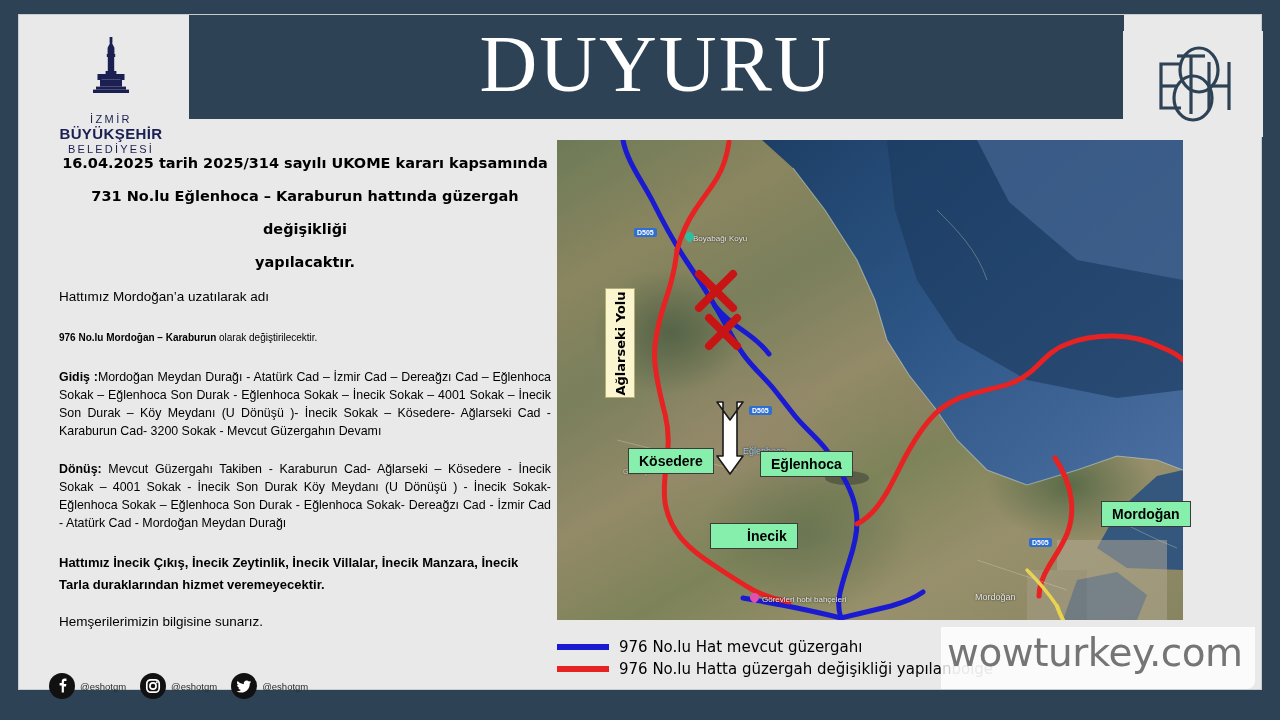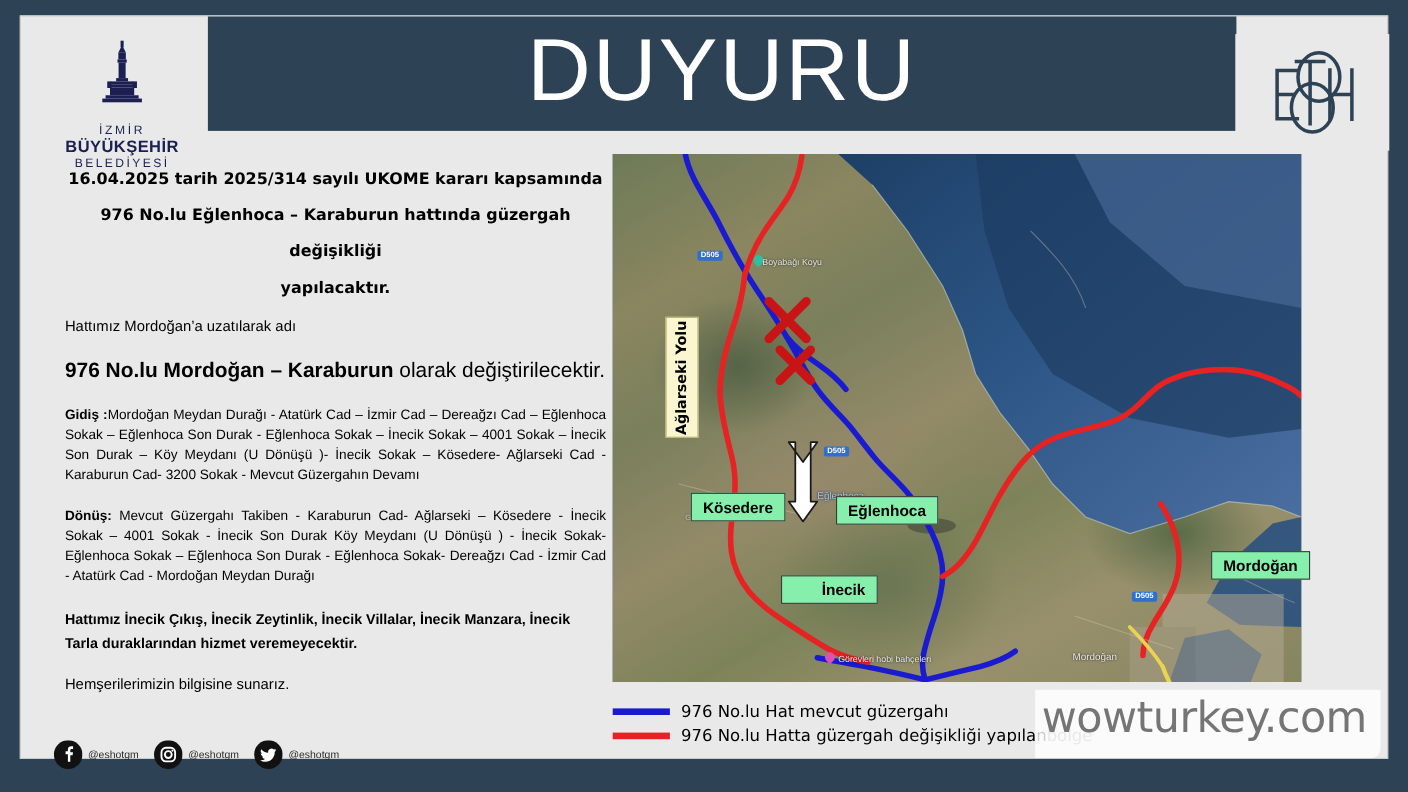--- a/index.html
+++ b/index.html
@@ -27,21 +27,21 @@
     background: #2e4256;
   }
   .header-title {
     position: absolute;
     left: 0; top: 0; width: 100%; height: 104px;
     display: flex; align-items: center; justify-content: center;
     color: #ffffff;
     font-size: 80px;
     font-weight: 300;
     letter-spacing: 2px;
-    font-family: Liberation Sans, sans-serif;
+    font-family: Liberation Serif, serif;
     line-height: 1;
     padding-bottom: 6px;
   }
 
   
   .izmir-logo {
     position: absolute;
     left: 22px; top: 16px;
     width: 140px; height: 106px;
     background: #e8e9e8;
@@ -88,21 +88,21 @@
     line-height: 33px;
     font-family: "DejaVu Sans", sans-serif;
   }
   .sub-line {
     margin-top: 8px;
     font-size: 13.5px;
     line-height: 20px;
   }
   .rename-line {
     margin-top: 21px;
-    font-size: 19px;
+    font-size: 10px;
     line-height: 20px;
   }
   .rename-line b { font-weight: bold; }
   .route {
     margin-top: 20px;
     font-size: 12.4px;
     line-height: 18px;
     text-align: justify;
   }
   .route b { font-weight: bold; }
@@ -278,21 +278,21 @@
         <path d="M62 50 L82 50"></path>
         <path d="M82 26 L82 74"></path>
         <path d="M30 20 L58 20"></path>
         <path d="M44 20 L44 78"></path>
       </g>
     </svg>
   </div>
 
   <div class="text-col">
     <div class="lead">16.04.2025 tarih 2025/314 sayılı UKOME kararı kapsamında</div>
-    <div class="lead">976 No.lu Eğlenhoca – Karaburun hattında güzergah değişikliği</div>
+    <div class="lead">731 No.lu Eğlenhoca – Karaburun hattında güzergah değişikliği</div>
     <div class="lead">yapılacaktır.</div>
 
     <div class="sub-line">Hattımız Mordoğan’a uzatılarak adı</div>
 
     <div class="rename-line">
       <b>976 No.lu Mordoğan – Karaburun</b><span> olarak değiştirilecektir.</span>
     </div>
 
     <div class="route">
       <b>Gidiş :</b><span>Mordoğan Meydan Durağı - Atatürk Cad – İzmir Cad – Dereağzı Cad – Eğlenhoca Sokak – Eğlenhoca Son Durak - Eğlenhoca Sokak – İnecik Sokak – 4001 Sokak – İnecik Son Durak – Köy Meydanı (U Dönüşü )- İnecik Sokak – Kösedere- Ağlarseki Cad - Karaburun Cad- 3200 Sokak - Mevcut Güzergahın Devamı</span>

